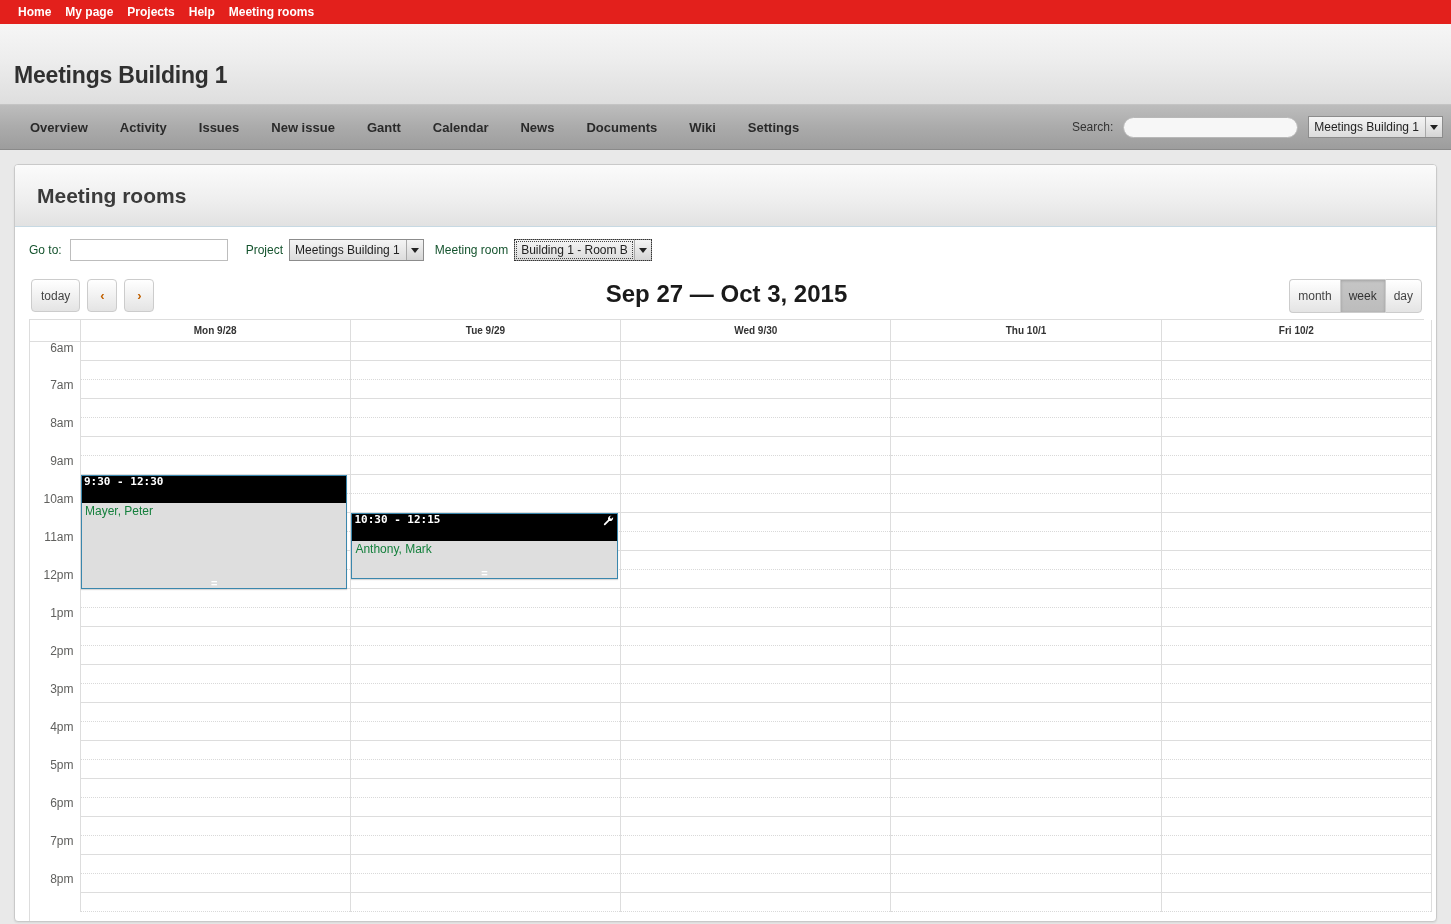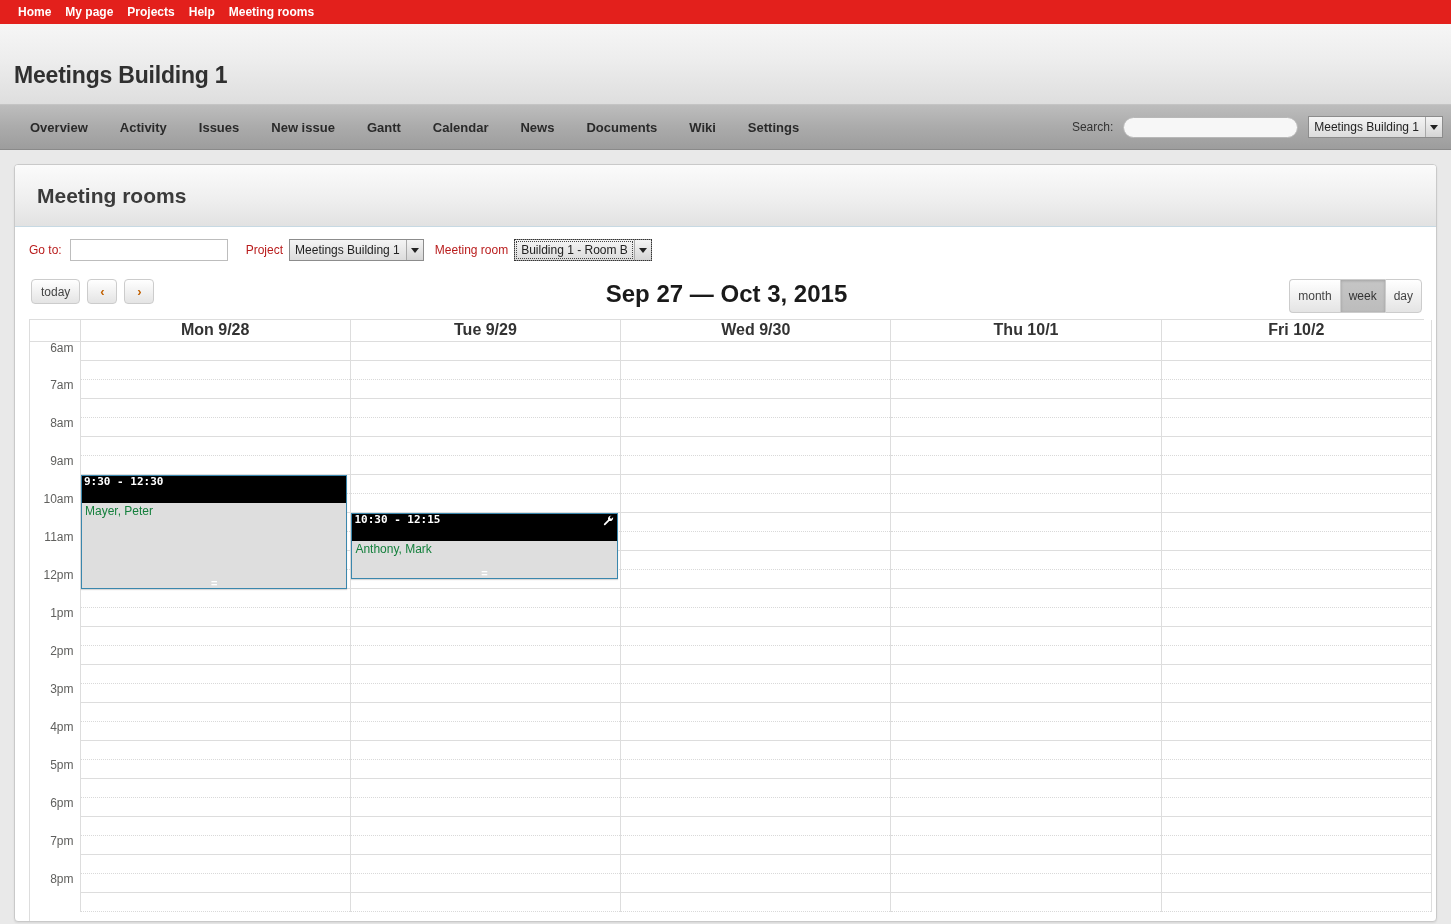--- a/index.html
+++ b/index.html
@@ -145,21 +145,21 @@
   }
   #content-body { padding: 12px 12px 0 14px; }
 
   
   #filter-row {
     display: flex; align-items: center;
     gap: 0;
     margin-bottom: 14px;
     font-size: 12px;
   }
-  #filter-row label { color: #b91c1c; }
+  #filter-row label { color: #14532d; }
   #goto-input {
     width: 158px; height: 22px;
     border: 1px solid #bdbdbd;
     background: #fff;
     margin-left: 8px;
     padding: 0 4px;
     font-size: 12px;
     font-family: "Liberation Sans", sans-serif;
     outline: none;
   }
@@ -175,21 +175,21 @@
     padding: 0 4px;
   }
 
   
   #cal-toolbar {
     position: relative;
     height: 38px;
     margin-bottom: 6px;
   }
   .fc-btn {
-    height: 25px;
+    height: 33px;
     min-width: 30px;
     padding: 0 9px;
     border: 1px solid #ccc;
     background: linear-gradient(to bottom, #ffffff 0%, #f0f0f0 55%, #e4e4e4 100%);
     border-radius: 4px;
     font-size: 12px;
     color: #444;
     display: inline-flex; align-items: center; justify-content: center;
     cursor: pointer;
     font-family: "Liberation Sans", sans-serif;
@@ -224,21 +224,21 @@
     border: 1px solid #ddd;
     border-right: none;
     border-bottom: none;
   }
   table.cal { border-collapse: collapse; width: 1402px; table-layout: fixed; }
   table.cal th.axis-head, table.cal td.axis {
     width: 50px;
   }
   table.cal th {
     height: 21px;
-    font-size: 16px;
+    font-size: 10px;
     font-weight: bold;
     color: #333;
     border: 1px solid #ddd;
     border-top: none;
     border-left: none;
     background: #fff;
     text-align: center;
     vertical-align: middle;
   }
   table.cal th.axis-head { border-left: none; }

